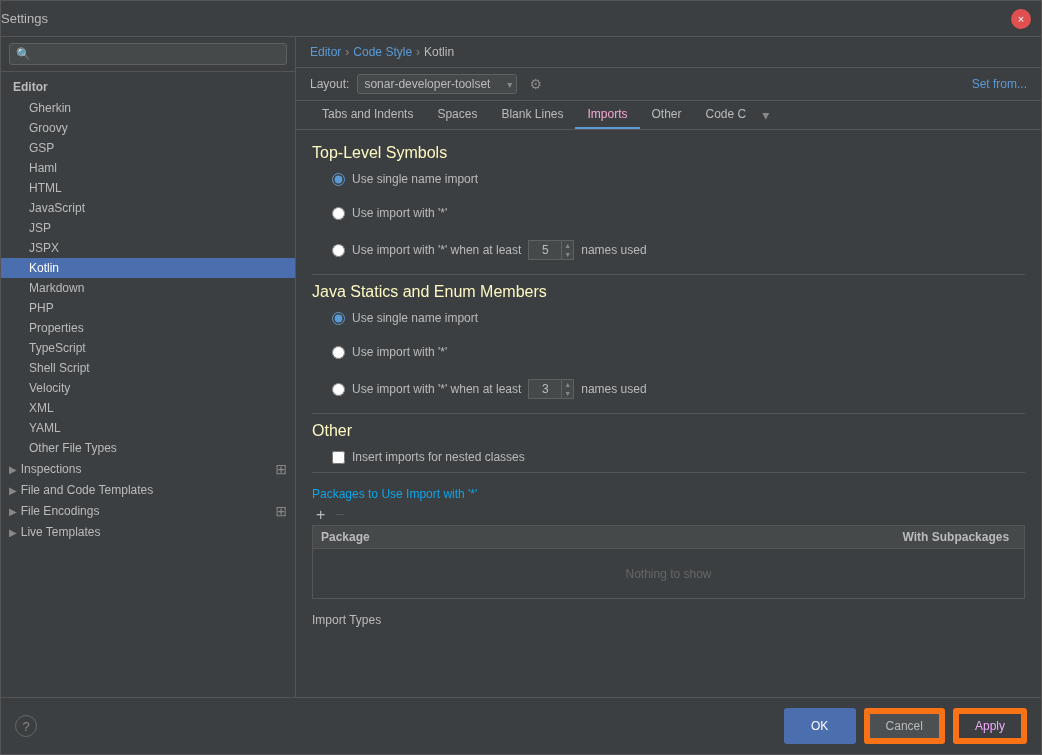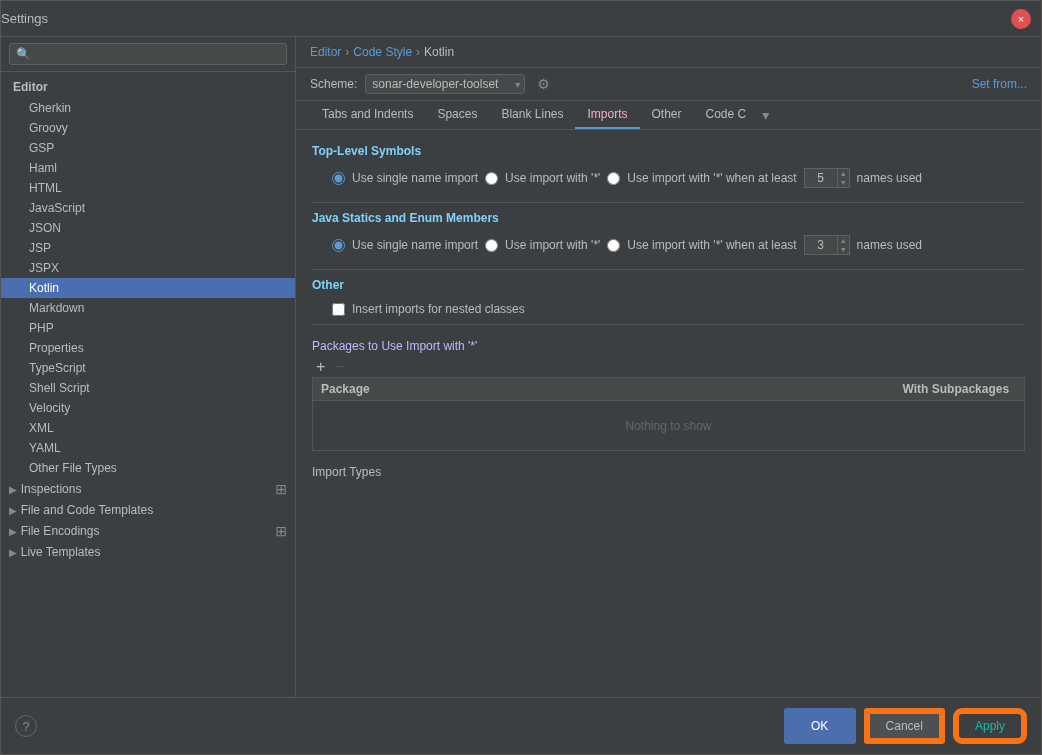--- a/index.html
+++ b/index.html
@@ -220,29 +220,29 @@
       cursor: pointer;
       font-size: 14px;
     }
     
     .settings-area {
       flex: 1;
       overflow-y: auto;
       padding: 14px 16px;
     }
     .section-header {
-      color: #7dd3fc;
-      font-size: 12px;
+      color: #fef9c3;
+      font-size: 16px;
       margin-bottom: 10px;
-      font-weight: bold;
+      font-weight: normal;
     }
     .radio-group {
       display: flex;
-      flex-direction: row;
-      gap: 7px;
+      flex-direction: column;
+      gap: 20px;
       margin-bottom: 14px;
       padding-left: 20px;
     }
     .radio-row {
       display: flex;
       align-items: center;
       gap: 7px;
       color: #bbbbbb;
       font-size: 12px;
     }
@@ -295,21 +295,21 @@
       padding-left: 20px;
     }
     .checkbox-row input[type=checkbox] {
       accent-color: #5b9bd5;
       cursor: pointer;
     }
     .packages-section {
       margin-top: 14px;
     }
     .packages-header {
-      color: #c4b5fd;
+      color: #0ea5e9;
       font-size: 12px;
       margin-bottom: 6px;
     }
     .pkg-toolbar {
       display: flex;
       gap: 2px;
       margin-bottom: 2px;
     }
     .pkg-toolbar-btn {
       background: none;
@@ -375,24 +375,23 @@
       border: 6px solid #f97316;
       background: #4c5052;
       color: #bbbbbb;
     }
     .dialog-btn.primary {
       background: #4b6eaf;
       border-color: #4b6eaf;
       color: #fff;
     }
     .dialog-btn.disabled {
-      color: #14b8a6;
+      color: #f0abfc;
       cursor: default;
       background: #3c3f41;
-      border-radius: 9px;
     }
     .help-icon {
       width: 22px;
       height: 22px;
       border-radius: 50%;
       border: 1px solid #666;
       background: none;
       color: #888;
       font-size: 13px;
       cursor: pointer;
@@ -424,21 +423,20 @@
       </div>
       <div class="sidebar-content">
         <div class="sidebar-section-label">Editor</div>
 
         <div class="sidebar-item">Gherkin</div>
         <div class="sidebar-item">Groovy</div>
         <div class="sidebar-item">GSP</div>
         <div class="sidebar-item">Haml</div>
         <div class="sidebar-item">HTML</div>
         <div class="sidebar-item">JavaScript</div>
-        <div class="sidebar-item">JSON</div>
         <div class="sidebar-item">JSP</div>
         <div class="sidebar-item">JSPX</div>
         <div class="sidebar-item selected">Kotlin</div>
         <div class="sidebar-item">Markdown</div>
         <div class="sidebar-item">PHP</div>
         <div class="sidebar-item">Properties</div>
         <div class="sidebar-item">TypeScript</div>
         <div class="sidebar-item">Shell Script</div>
         <div class="sidebar-item">Velocity</div>
         <div class="sidebar-item">XML</div>
@@ -470,21 +468,21 @@
 
       <div class="breadcrumb-bar">
         <span style="color:#5b9bd5;cursor:pointer;">Editor</span>
         <span class="breadcrumb-sep">›</span>
         <span style="color:#5b9bd5;cursor:pointer;">Code Style</span>
         <span class="breadcrumb-sep">›</span>
         <span>Kotlin</span>
       </div>
 
       <div class="scheme-bar">
-        <span class="scheme-label">Scheme:</span>
+        <span class="scheme-label">Layout:</span>
         <div class="scheme-select-wrapper">
           <select class="scheme-select">
             <option>sonar-developer-toolset</option>
           </select>
         </div>
         <button class="gear-btn">⚙</button>
         <a class="set-from-link">Set from...</a>
       </div>
 
       <div class="tabs-bar">

